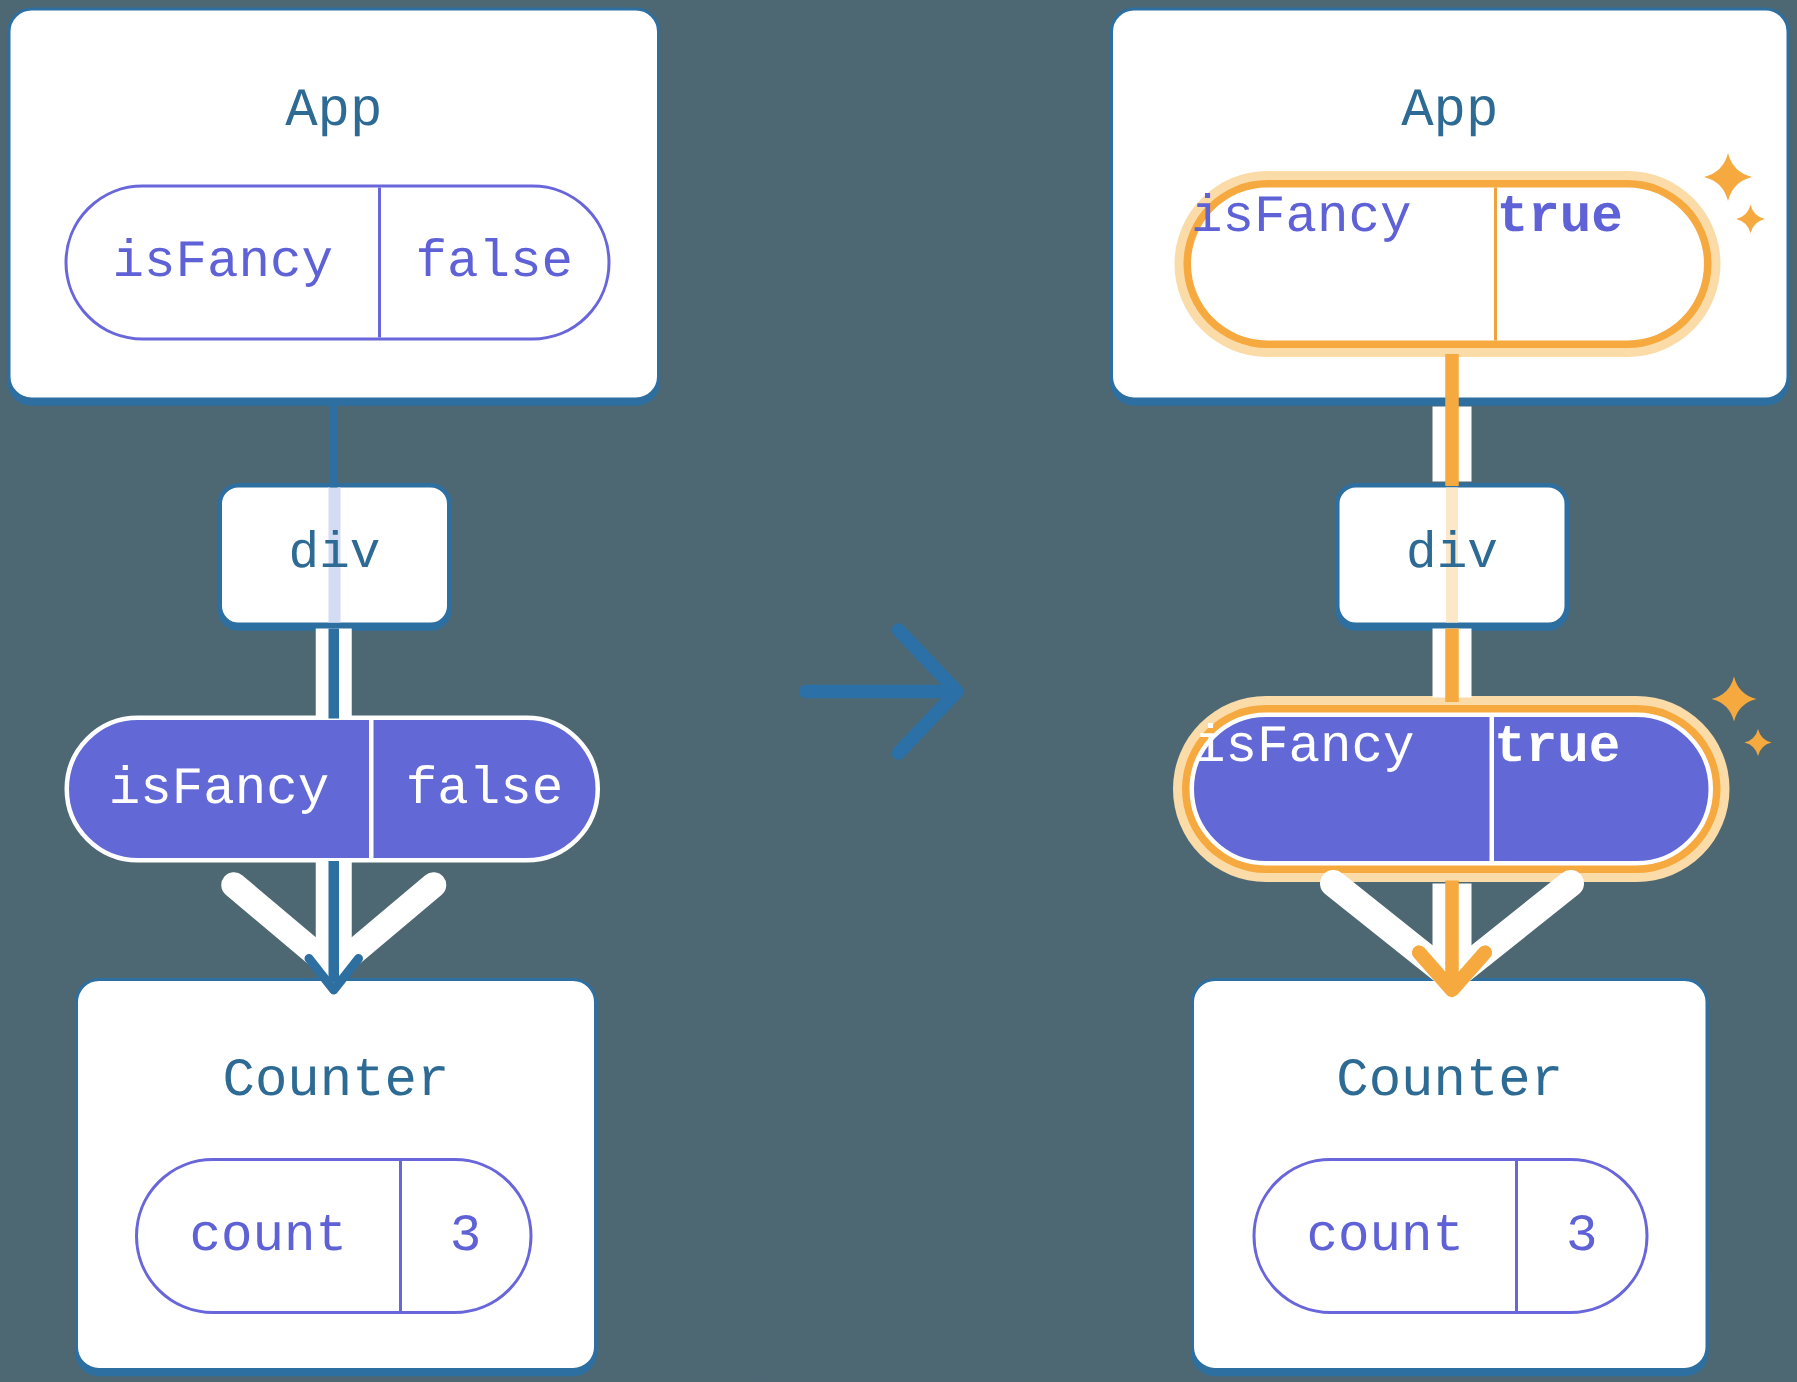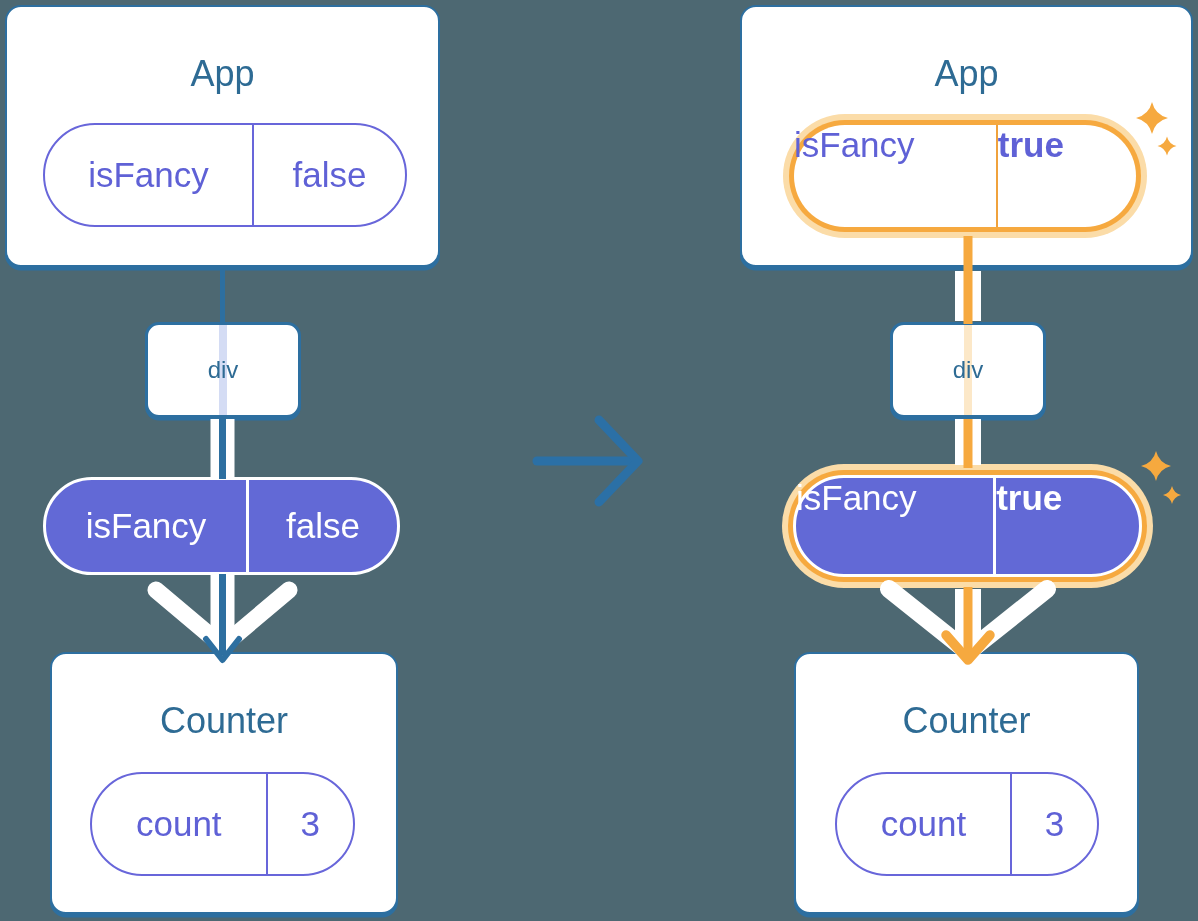--- a/index.html
+++ b/index.html
@@ -1,37 +1,37 @@
 <!DOCTYPE html>
 <html><head>
 <meta charset="utf-8">
 <style>
   html,body{margin:0;padding:0;background:#4D6872;}
   *{box-sizing:border-box;}
   .canvas{
     position:relative;width:1198px;height:921px;overflow:hidden;
     background:#4D6872;
-    font-family:Liberation Sans, sans-serif;
+    font-family:Liberation Mono, monospace;
   }
   .overlay{position:absolute;left:0;top:0;z-index:5;pointer-events:none;}
   
   .card{
     position:absolute;background:#fff;border:2.5px solid #2D6FA0;
     border-radius:16px;box-shadow:0 3.5px 0 #2D6FA0;z-index:1;
   }
   .card-title{
     position:absolute;left:0;right:0;top:46px;text-align:center;
     font-size:36px;font-weight:500;color:#2E6B94;
   }
   .node{
     position:absolute;background:#fff;border:3px solid #2D6FA0;
     border-radius:14px;box-shadow:0 2.5px 0 #2D6FA0;z-index:1;
     display:flex;align-items:center;justify-content:center;
   }
-  .node-label{position:relative;z-index:2;font-size:24px;font-weight:500;color:#2E6B94;}
+  .node-label{position:relative;z-index:2;font-size:34px;font-weight:500;color:#2E6B94;}
   .thru-line{position:absolute;top:0;bottom:0;left:calc(50% - 4px);width:8px;z-index:1;}
   .thru-lavender{background:#D4DCF4;}
   .thru-peach{background:#FCE8C8;}
   
   .pill{position:absolute;display:flex;align-items:stretch;border-radius:999px;font-size:35px;}
   .pill .cell{display:flex;align-items:center;justify-content:center;}
   .pill-outline{background:#fff;border:2.5px solid #6866DA;color:#5F61D6;}
   .pill-outline .cell + .cell{border-left:2.5px solid #6866DA;}
   .pill-solid{background:#6269D6;border:3px solid #fff;color:#fff;z-index:2;}
   .pill-solid .cell + .cell{border-left:3px solid #fff;}

